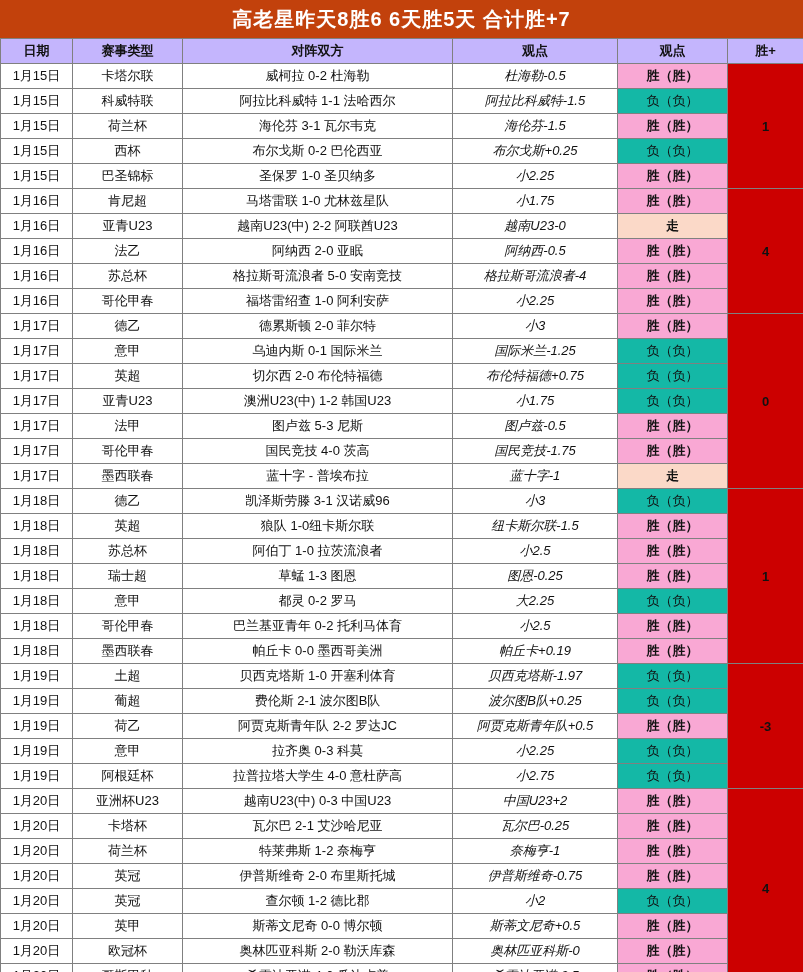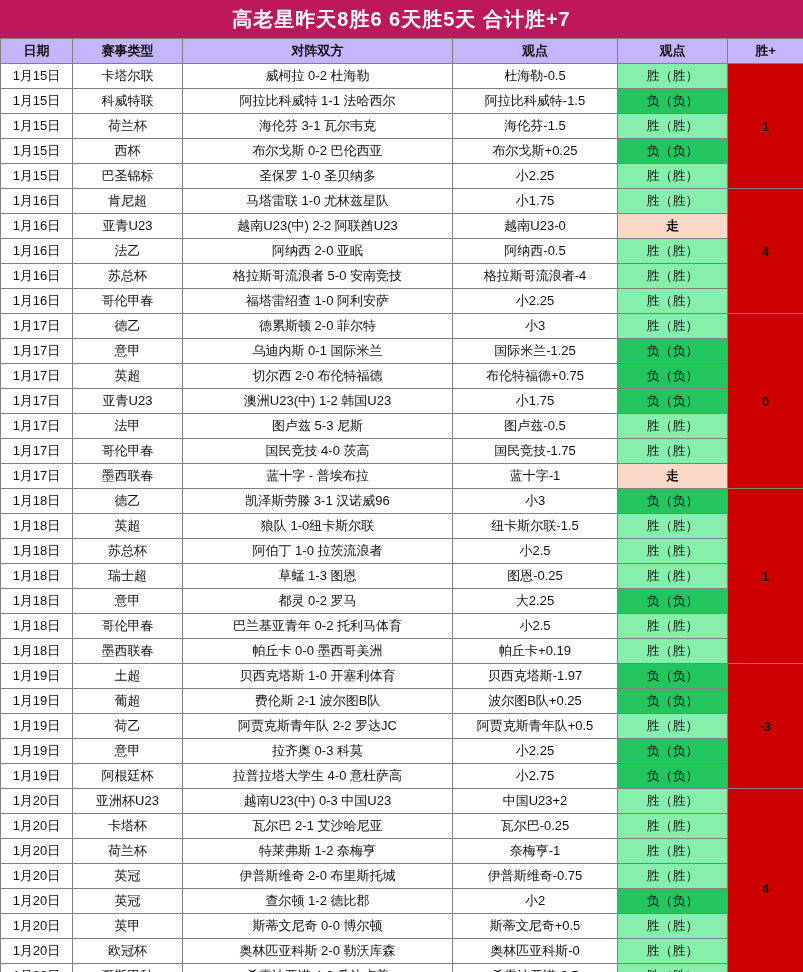--- a/index.html
+++ b/index.html
@@ -12,21 +12,21 @@
   #page {
     width: 803px;
     height: 972px;
     background: #ffffff;
     position: relative;
     overflow: hidden;
   }
   .title-bar {
     width: 803px;
     height: 38px;
-    background: #be185d;
+    background: #c2410c;
     color: #ffffff;
     font-size: 20px;
     font-weight: bold;
     display: flex;
     align-items: center;
     justify-content: center;
     letter-spacing: 1px;
   }
   table.grid {
     border-collapse: collapse;
@@ -51,42 +51,42 @@
     height: 29px;
   }
   .c-date   { width: 72px; }
   .c-league { width: 110px; }
   .c-match  { width: 270px; }
   .c-view   { width: 165px; }
   .c-res    { width: 110px; }
   .c-sum    { width: 76px; }
 
   td.res-win {
-    background: #86efac;
+    background: #f9a8d4;
     color: #cc0000;
-    font-weight: normal;
+    font-weight: bold;
   }
   td.res-lose {
-    background: #22c55e;
+    background: #14b8a6;
     color: #111111;
   }
   td.res-push {
     background: #fbd9c8;
     color: #cc0000;
     font-weight: bold;
   }
   td.summary {
     background: #cc0000;
     color: #ffffff;
     font-size: 22px;
     font-weight: bold;
   }
   td.date, td.league { font-size: 13px; }
   td.match { font-size: 13px; margin-left: 24px; }
-  td.view  { font-size: 13px; }
+  td.view  { font-size: 13px; font-style: italic; }
   .grp-top td { border-top: 2px solid #404040; }
 </style>
 </head>
 <body>
 
 <div id="page">
 
   <div class="title-bar">高老星昨天8胜6  6天胜5天  合计胜+7</div>
 
   <table class="grid">

